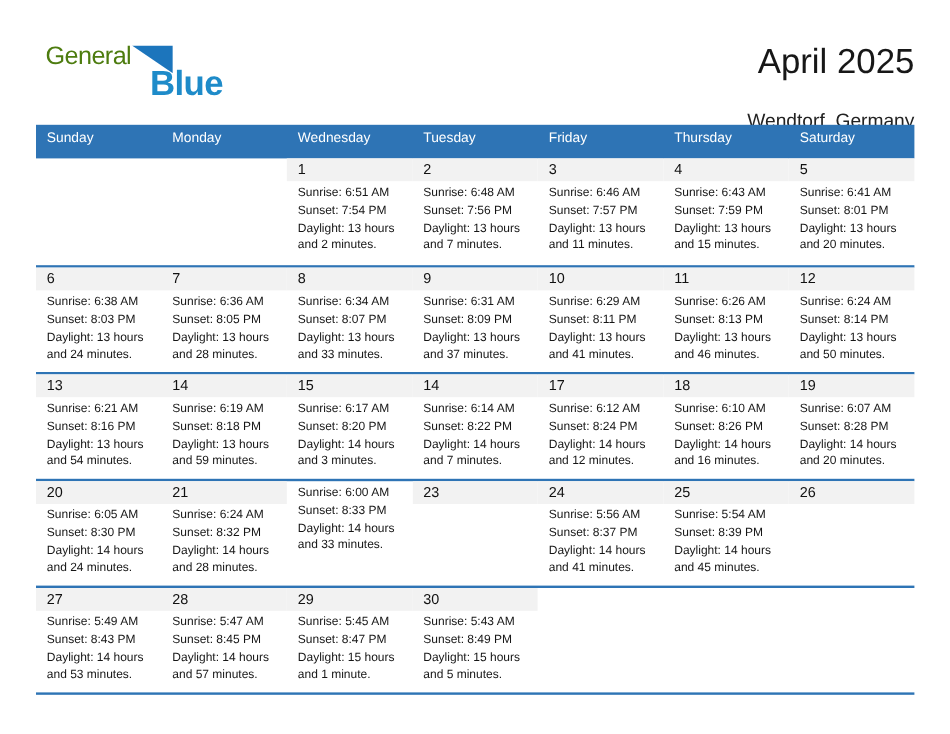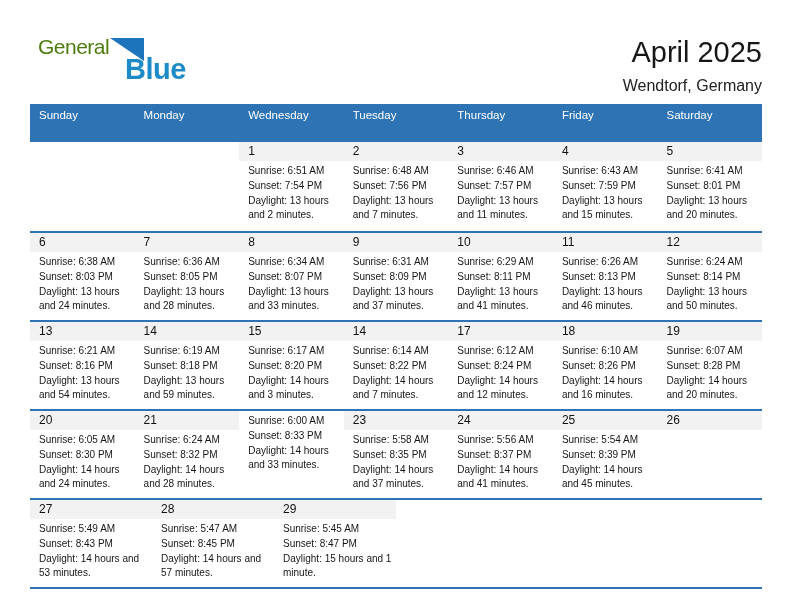--- a/index.html
+++ b/index.html
@@ -17,24 +17,24 @@
   }
   
   .logo{position:absolute;left:38px;top:36px;line-height:1;}
   .logo-line1{display:flex;align-items:flex-start;}
   .logo-general{font-size:21px;color:#4d7c0f;letter-spacing:-0.5px;}
   .logo-triangle{margin-left:1px;margin-top:2px;display:inline-block;}
   .logo-blue{font-size:29px;color:var(--logo-blue);letter-spacing:-0.5px;margin-left:87px;margin-top:-9px;font-weight:bold;}
   
   .titles{position:absolute;right:30px;top:36px;text-align:right;}
   .month-title{font-size:29px;color:#171717;font-weight:400;}
-  .location{font-size:16px;color:#222;margin-top:8px;}
+  .location{font-size:16px;color:#222;margin-top:24px;}
   
   .calendar{position:absolute;left:30px;top:104px;width:732px;}
-  .dow-row{display:flex;background:var(--blue);height:38px;}
+  .dow-row{display:flex;background:var(--blue);height:28px;}
   .dow-cell{
     flex:1 1 0;color:#fff;font-size:11.5px;line-height:22px;padding-left:9px;
     white-space:nowrap;overflow:hidden;
   }
   .calendar-body{border-bottom:2px solid var(--blue);}
   .week-row{display:flex;height:89px;}
   .week-row + .week-row{border-top:2px solid var(--blue);}
   .day-cell{flex:1 1 0;min-width:0;}
   .day-band{
     height:19px;background:var(--band);font-size:12px;line-height:19px;
@@ -64,22 +64,22 @@
   <div class="month-title">April 2025</div>
   <div class="location">Wendtorf, Germany</div>
 </div>
 
 <div class="calendar">
   <div class="dow-row">
       <div class="dow-cell">Sunday</div>
       <div class="dow-cell">Monday</div>
       <div class="dow-cell">Wednesday</div>
       <div class="dow-cell">Tuesday</div>
+      <div class="dow-cell">Friday</div>
       <div class="dow-cell">Thursday</div>
-      <div class="dow-cell">Friday</div>
       <div class="dow-cell">Saturday</div>
     </div>
   <div class="calendar-body">
       <div class="week-row">
         <div class="day-cell empty">
           <div class="day-band"></div>
         </div>
         <div class="day-cell empty">
           <div class="day-band"></div>
         </div>
@@ -259,25 +259,20 @@
         </div>
         <div class="day-cell">
           <div class="cell-info">
             <div>Sunrise: 6:00 AM</div>
             <div>Sunset: 8:33 PM</div>
             <div class="wrap">Daylight: 14 hours and 33 minutes.</div>
           </div>
         </div>
         <div class="day-cell">
           <div class="day-band">23</div>
-          <div class="cell-info">
-            <div>Sunrise: 5:58 AM</div>
-            <div>Sunset: 8:35 PM</div>
-            <div class="wrap">Daylight: 14 hours and 37 minutes.</div>
-          </div>
         </div>
         <div class="day-cell">
           <div class="day-band">24</div>
           <div class="cell-info">
             <div>Sunrise: 5:56 AM</div>
             <div>Sunset: 8:37 PM</div>
             <div class="wrap">Daylight: 14 hours and 41 minutes.</div>
           </div>
         </div>
         <div class="day-cell">
@@ -308,20 +303,28 @@
             <div>Sunset: 8:45 PM</div>
             <div class="wrap">Daylight: 14 hours and 57 minutes.</div>
           </div>
         </div>
         <div class="day-cell">
           <div class="day-band">29</div>
           <div class="cell-info">
             <div>Sunrise: 5:45 AM</div>
             <div>Sunset: 8:47 PM</div>
             <div class="wrap">Daylight: 15 hours and 1 minute.</div>
+          </div>
+        </div>
+        <div class="day-cell">
+          <div class="day-band">30</div>
+          <div class="cell-info">
+            <div>Sunrise: 5:43 AM</div>
+            <div>Sunset: 8:49 PM</div>
+            <div class="wrap">Daylight: 15 hours and 5 minutes.</div>
           </div>
         </div>
         <div class="day-cell empty">
           <div class="day-band"></div>
         </div>
         <div class="day-cell empty">
           <div class="day-band"></div>
         </div>
         <div class="day-cell empty">
           <div class="day-band"></div>

